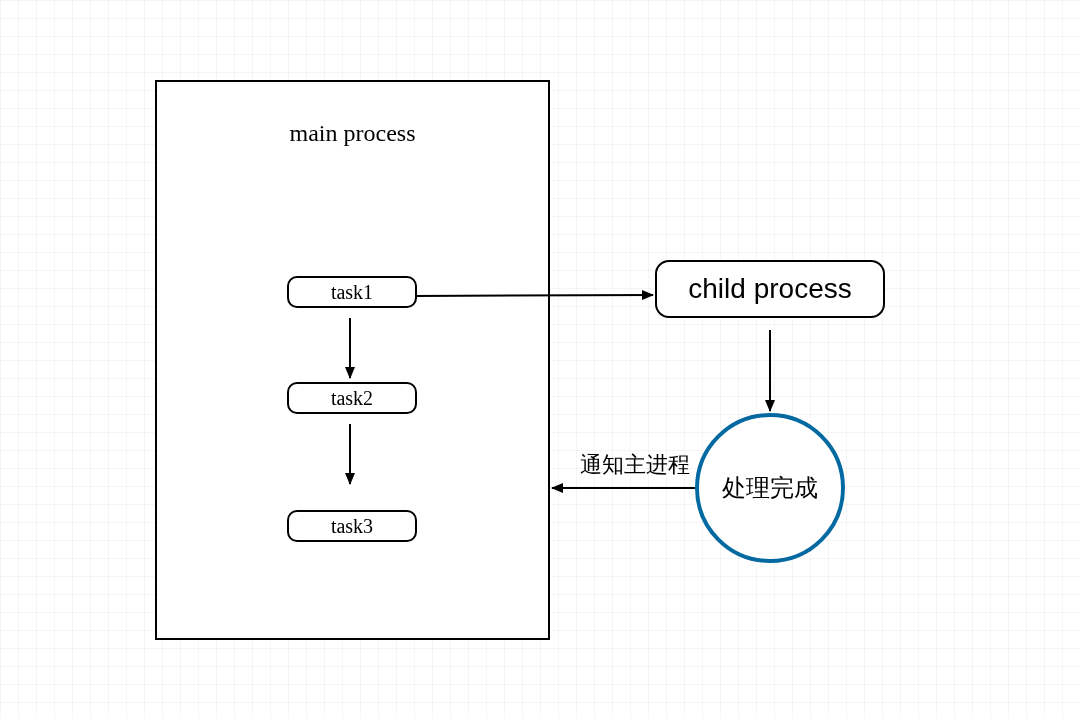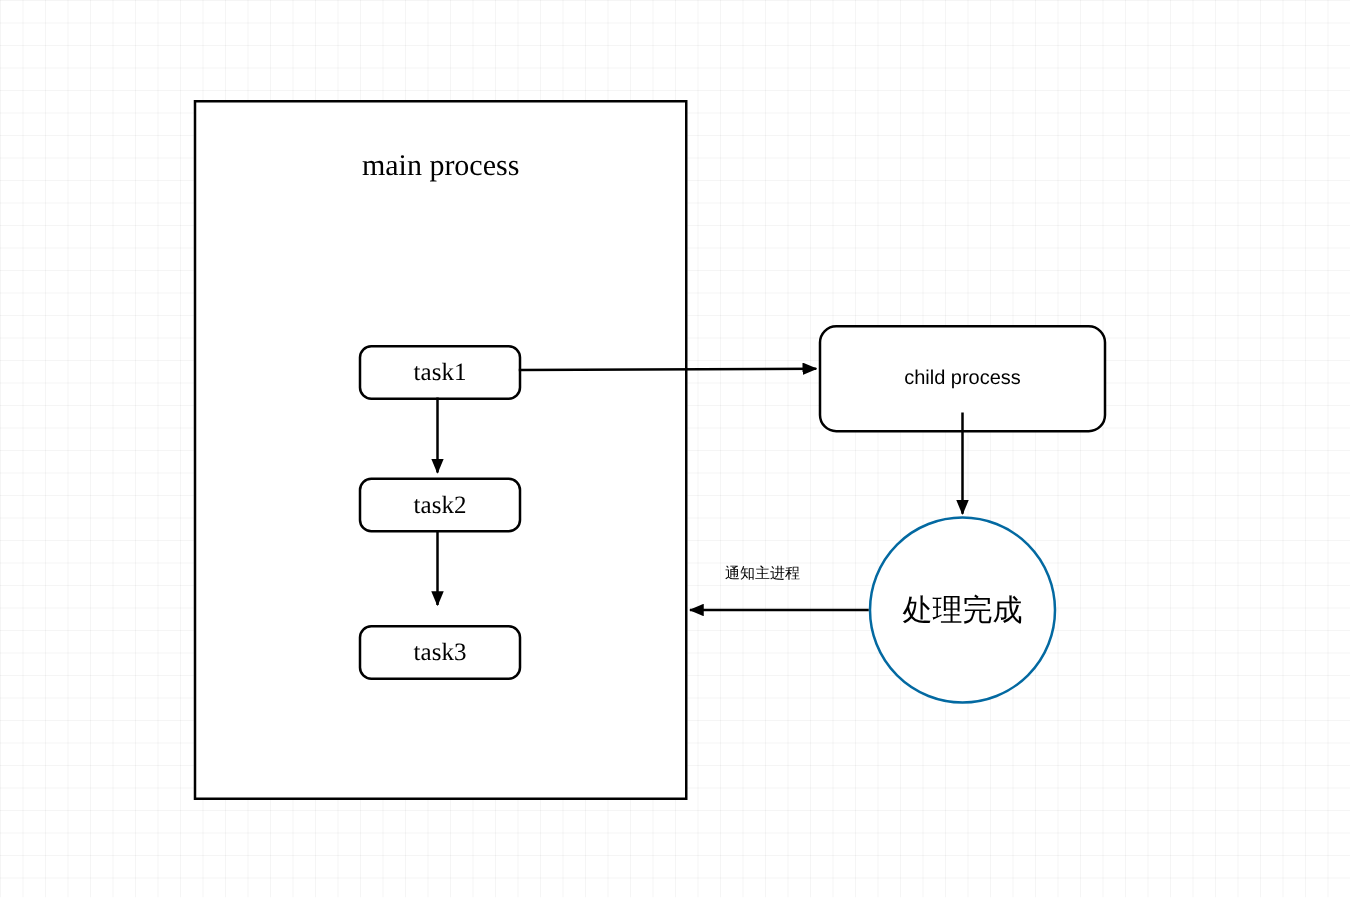--- a/index.html
+++ b/index.html
@@ -45,78 +45,78 @@
     left: 0; right: 0;
     top: 38px;
     text-align: center;
     font-size: 24px;
     color: #000;
   }
   .task {
     position: absolute;
     left: 130px;
     width: 130px;
-    height: 44px;
+    height: 32px;
     border: 2px solid #000;
     border-radius: 10px;
     background: #fff;
     display: flex;
     align-items: center;
     justify-content: center;
     font-size: 20px;
     box-sizing: border-box;
   }
   .task1 { top: 194px; }
   .task2 { top: 300px; align-items: center; }
-  .task3 { top: 418px; }
+  .task3 { top: 428px; }
 
   .child-box {
     position: absolute;
     left: 655px;
     top: 260px;
     width: 230px;
-    height: 86px;
+    height: 58px;
     border: 2px solid #000;
     border-radius: 14px;
     background: #fff;
     display: flex;
     align-items: center;
     justify-content: center;
-    font-size: 16px;
+    font-size: 28px;
     box-sizing: border-box;
   }
 
   .circle {
     position: absolute;
     left: 695px;
     top: 413px;
     width: 150px;
     height: 150px;
-    border: 2px solid #0369a1;
+    border: 4px solid #0369a1;
     border-radius: 50%;
     background: #fff;
     display: flex;
     align-items: center;
     justify-content: center;
     font-size: 24px;
     box-sizing: border-box;
   }
 
   svg.arrows {
     position: absolute;
     inset: 0;
     width: 1080px;
     height: 718px;
     z-index: 2;
     pointer-events: none;
   }
 
   .edge-label {
     position: absolute;
-    font-size: 12px;
+    font-size: 22px;
     color: #000;
     background: transparent;
   }
 </style>
 </head>
 <body>
 
 <div class="grid-bg"></div>
 
 <div class="canvas">

